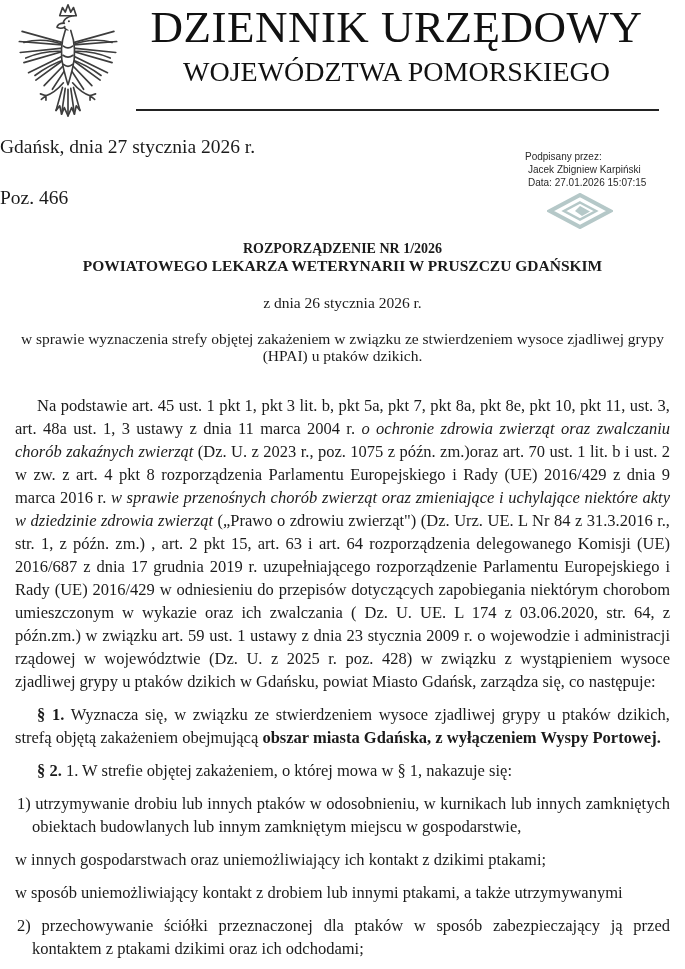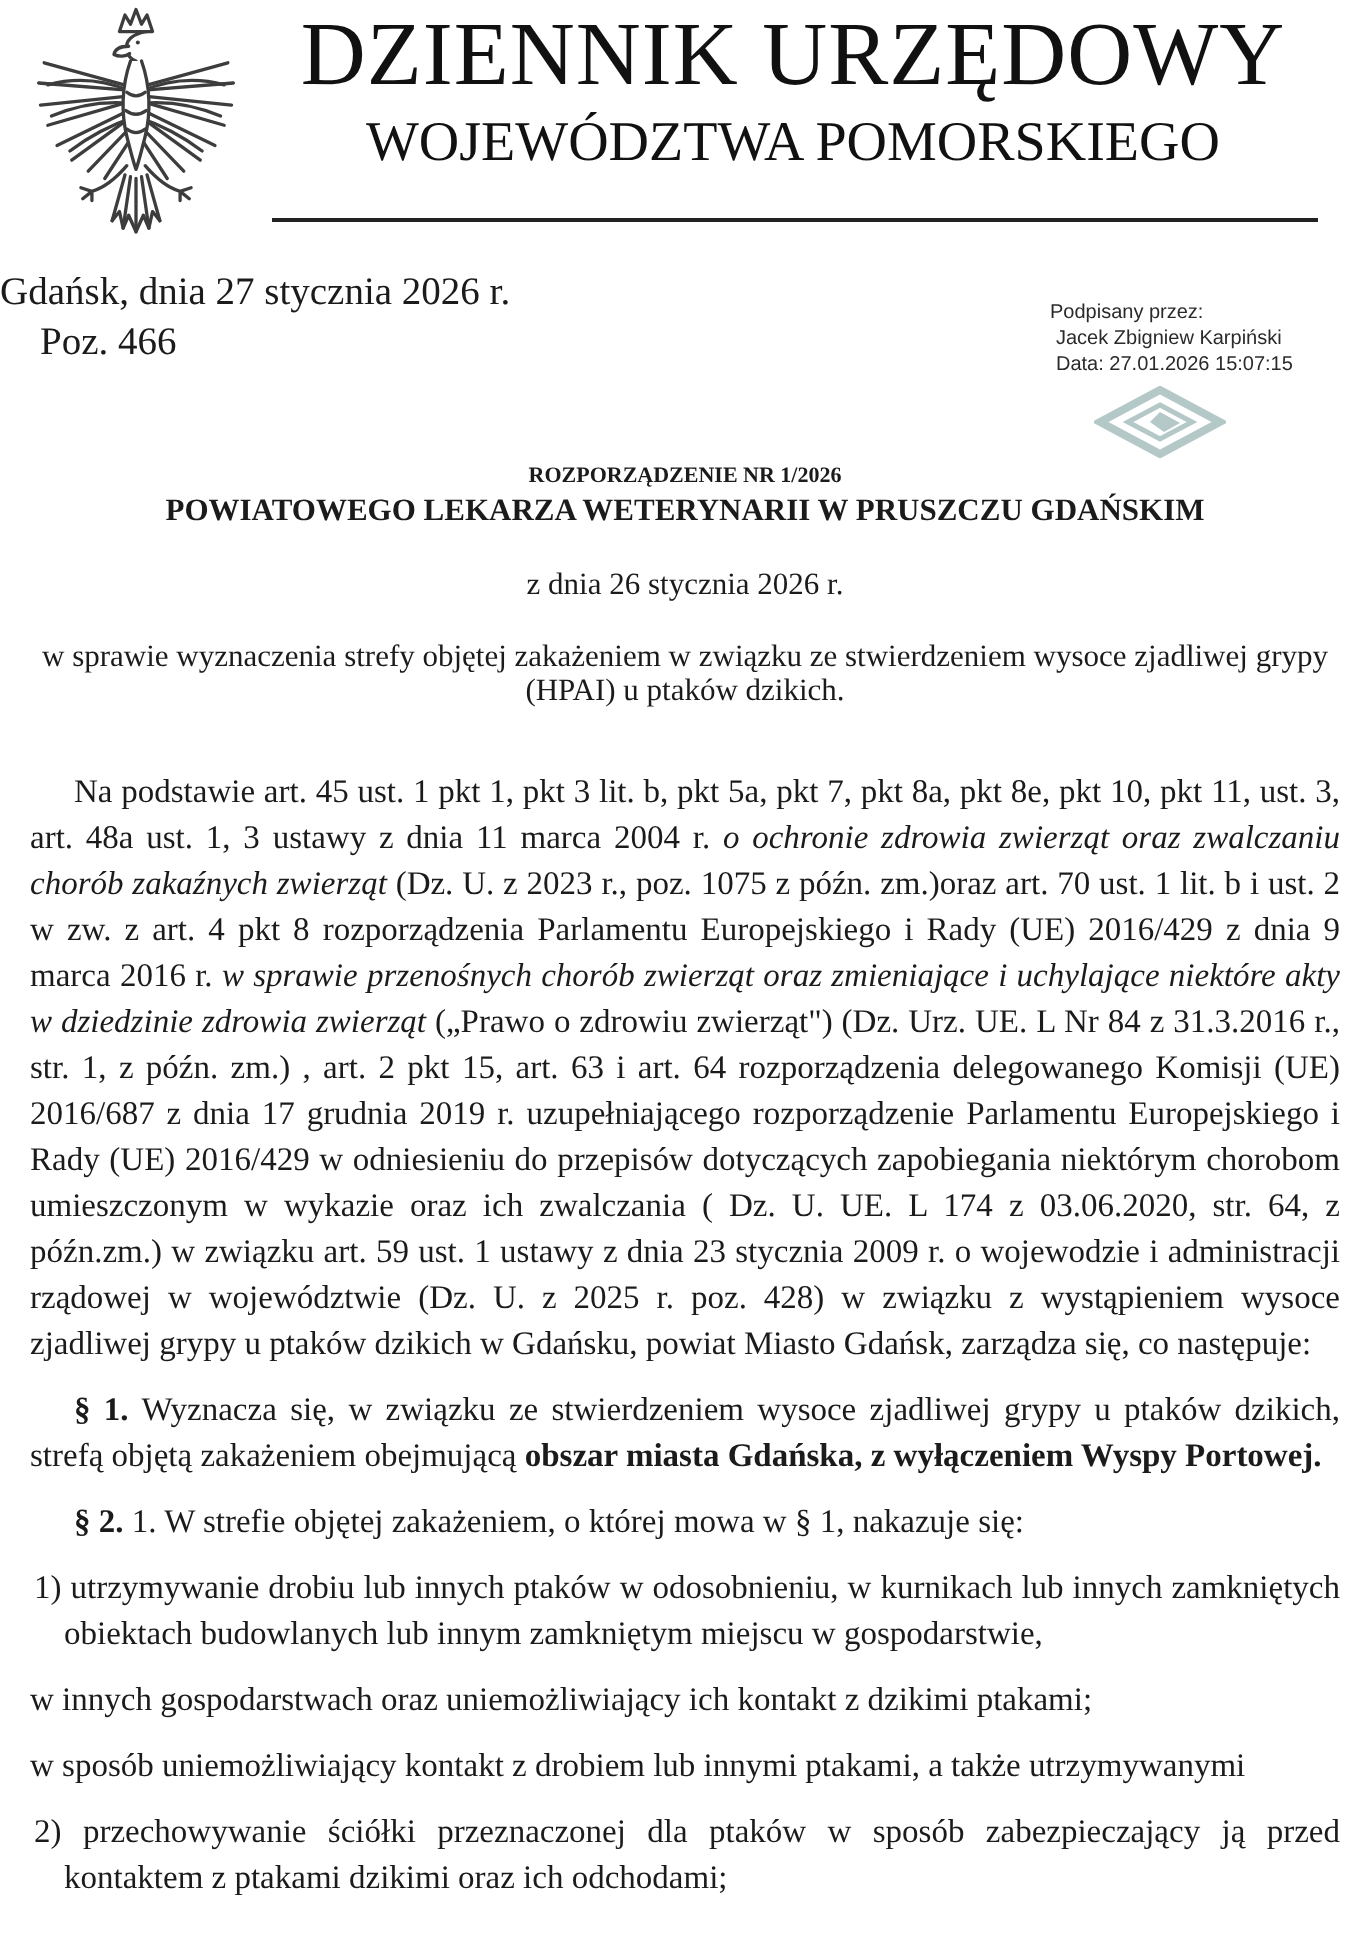--- a/index.html
+++ b/index.html
@@ -15,30 +15,30 @@
   .emblem{position:absolute;left:12px;top:2px;width:112px;height:124px;}
   .mast-titles{position:absolute;left:133px;top:2px;width:527px;text-align:center;}
   .journal-title{font-size:45px;line-height:50px;letter-spacing:0.5px;white-space:nowrap;color:#111;}
   .journal-subtitle{font-size:28px;line-height:30px;margin-top:5px;white-space:nowrap;color:#111;}
   .rule{position:absolute;left:136px;top:109px;width:523px;height:0;border-top:2px solid #222;}
 
   
   .meta{position:relative;height:118px;}
   .meta-center{width:660px;text-align:left;}
   .place-date{padding-top:24px;font-size:19.5px;}
-  .poz{margin-top:3px;font-size:19.5px;padding-left:20px;}
+  .poz{margin-top:29px;font-size:19.5px;}
   .signature{position:absolute;left:525px;top:38px;width:170px;
     font-family:"Liberation Sans","DejaVu Sans",sans-serif;
     font-size:10px;line-height:13px;color:#2a2a2a;}
   .sig-indent{padding-left:3px;}
   .sig-logo{margin:4px 0 0 22px;display:block;}
 
   
   .act-header{text-align:center;}
-  .act-no{font-weight:bold;font-size:11px;line-height:17px;margin-top:0;}
+  .act-no{font-weight:bold;font-size:14px;line-height:17px;margin-top:10px;}
   .act-authority{font-weight:bold;font-size:15.5px;line-height:17px;}
   .act-date{font-size:15.5px;line-height:17px;margin-top:20px;}
   .act-subject{font-weight:normal;font-size:15.5px;line-height:17px;margin-top:19px;}
 
   
   .doc-body{padding:0 15px;font-size:16.5px;line-height:23px;text-align:justify;}
   .preamble{margin:30px 0 0 0;text-indent:22px;}
   .section-par{margin:10px 0 0 0;text-indent:22px;}
   .plain-par{margin:10px 0 0 0;}
   .list-item{margin:10px 0 0 0;padding-left:17px;text-indent:-15px;font-family:Liberation Serif, serif;}

